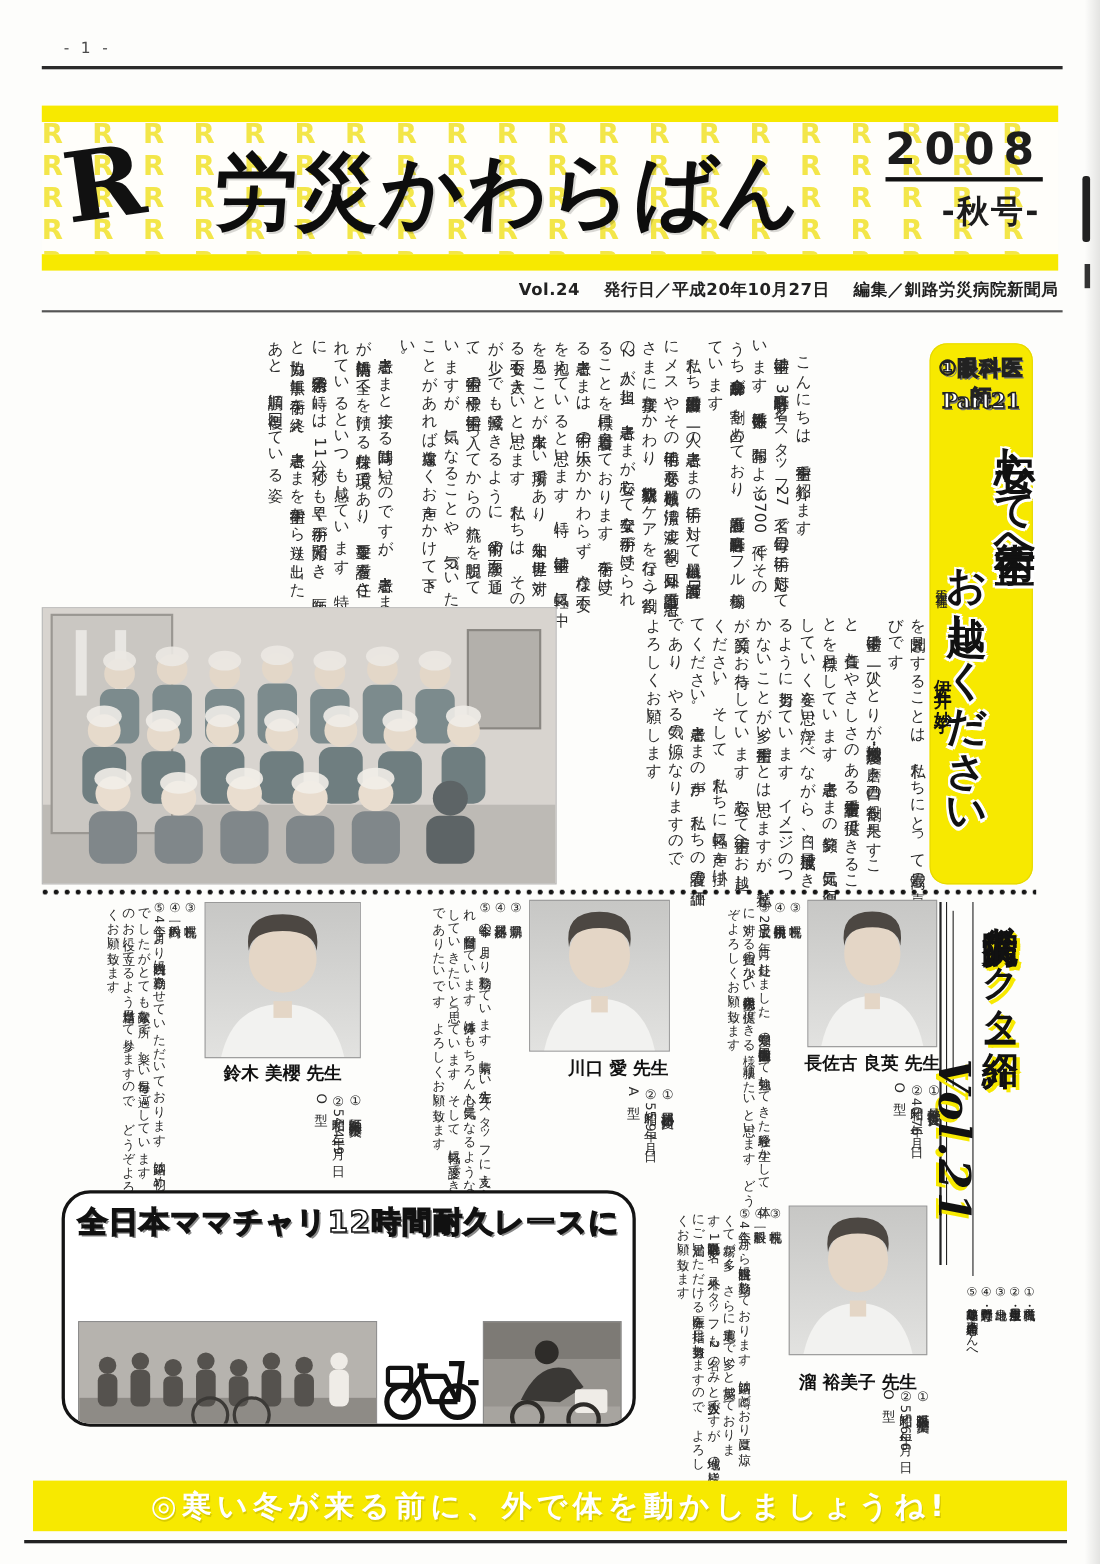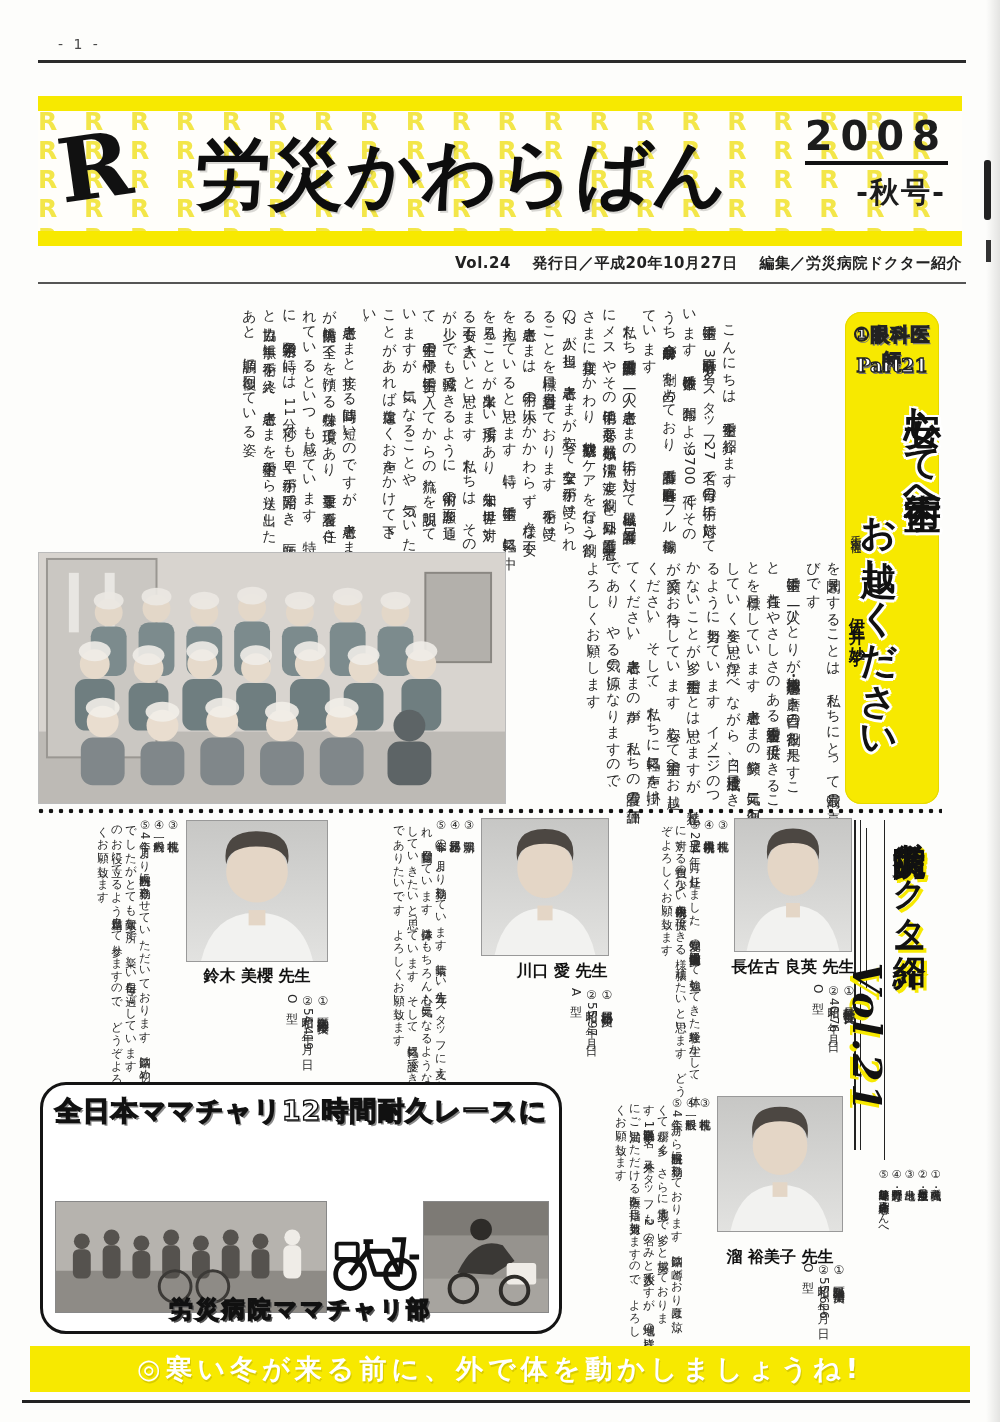--- a/index.html
+++ b/index.html
@@ -69,21 +69,21 @@
 
   .doc-fields345{ font-size:11.5px; line-height:14px; color:#2a2a2a; }
   .doc-fields345 p{ margin:0; }
   .doc-photo{ border:1px solid #999; background:#d6d6d6; }
   .doc-photo svg{ display:block; width:100%; height:100%; }
   .doc-name{ text-align:center; font-size:16px; font-weight:700; color:#111; white-space:nowrap; }
   .doc-fields12{ font-size:12px; line-height:15.5px; color:#2a2a2a; }
   .doc-fields12 p{ margin:0; }
 
   
-  .mama-box{ left:40px; top:1082px; width:522px; height:252px; background:#fff; border:3px solid #141414; border-radius:26px; overflow:hidden; }
+  .mama-box{ left:56px; top:1082px; width:522px; height:215px; background:#fff; border:3px solid #141414; border-radius:26px; overflow:hidden; }
   .mama-title{ text-align:center; font-weight:900; color:#fff; -webkit-text-stroke:1.4px #111; text-shadow:2px 2px 0 #8a8a8a; letter-spacing:1px; white-space:nowrap; }
   .mama-title1{ margin-top:8px; font-size:27px; }
   .mama-title2{ font-size:27px; }
   .mama-result{ text-align:center; font-size:16px; font-weight:700; color:#111; margin-top:2px; }
   .mama-result .big{ font-size:25px; font-weight:900; letter-spacing:1px; }
   .mama-photos{ position:absolute; left:12px; top:116px; width:494px; height:112px; display:flex; align-items:stretch; }
   .mama-photo-left{ width:272px; background:#b9b6b2; border:1px solid #888; }
   .mama-bike{ width:96px; background:#fff; display:flex; align-items:center; justify-content:center; }
   .mama-photo-right{ width:126px; background:#9a9894; border:1px solid #888; }
   .mama-caption{ position:absolute; left:0; bottom:6px; width:100%; text-align:center; font-size:23px; font-weight:900; color:#fff;
@@ -113,21 +113,21 @@
       <div class="mast-title">労災かわらばん</div>
       <div class="mast-year">2008</div>
       <div class="mast-edition">-秋号-</div>
     </div>
     <div class="stripe"></div>
   </div>
 
   <div class="issue-line">
     <span>Vol.24</span>
     <span>発行日／平成20年10月27日</span>
-    <span>編集／労災病院ドクター紹介</span>
+    <span>編集／釧路労災病院新聞局</span>
   </div>
   <div class="rule-under-issue"></div>
 
   <div class="abs vt article-block block1">
     <p>　こんにちは、手術室を紹介します。</p>
     <p>　手術室は、麻酔科医3名とスタッフ27名で毎日の手術に対応しています。手術件数は、年間およそ3700件でそのうち全身麻酔が8割を占めており、看護師も麻酔科医もフル稼働しています。</p>
     <p>　私たち手術室看護師は、一人の患者さまの手術に対して器械出し看護師(Drにメスやその他手術に必要な器械類を清潔に渡す役割)と外回り看護師(患者さまに直接かかわり、状態観察やケアを行なう役割)の2人が担当し、患者さまが安心して安全な手術が受けられることを目標に日々看護しております。手術を受ける患者さまは、手術の大小にかかわらず、様々な不安を抱えていると思います。特に、手術室は、気軽に中を見ることが出来ない場所であり、未知な世界に対する不安も大きいと思います。私たちは、その不安が少しでも軽減できるように、術前の面談を通して、手術室の様子や手術室に入ってからの流れを説明していますが、気になることや、気づいたことがあれば遠慮なくお声をかけて下さい。</p>
     <p>　患者さまと接する時間は短いのですが、患者さまが無防備に全てを預ける特殊な環境であり、重要な看護を任されているといつも感じています。特に、緊急手術の時には、1分1秒でも早く手術が開始でき、医師と協力し無事に手術を終え、患者さまを手術室から送り出したあと、順調に回復している姿</p>
   </div>
 
@@ -380,21 +380,20 @@
           <rect y="0" width="126" height="34" fill="#7d7a75"></rect>
           <rect y="78" width="126" height="34" fill="#a7a49f"></rect>
           <circle cx="58" cy="28" r="11" fill="#2e2c29"></circle>
           <path d="M34 72 Q52 34 80 44 L92 60 L70 74 Z" fill="#3a3835"></path>
           <rect x="84" y="62" width="30" height="22" rx="3" fill="#efece7"></rect>
           <circle cx="40" cy="88" r="14" fill="none" stroke="#2e2c29" stroke-width="4"></circle>
           <circle cx="92" cy="90" r="14" fill="none" stroke="#2e2c29" stroke-width="4"></circle>
         </svg>
       </div>
     </div>
-    <div class="mama-caption">労災病院ママチャリ部</div>
   </div>
 
   <div class="abs footer-banner">
     <div class="txt">◎寒い冬が来る前に、外で体を動かしましょうね!</div>
   </div>
   <div class="rule-bottom"></div>
 
 </div>
 
 </body></html>

